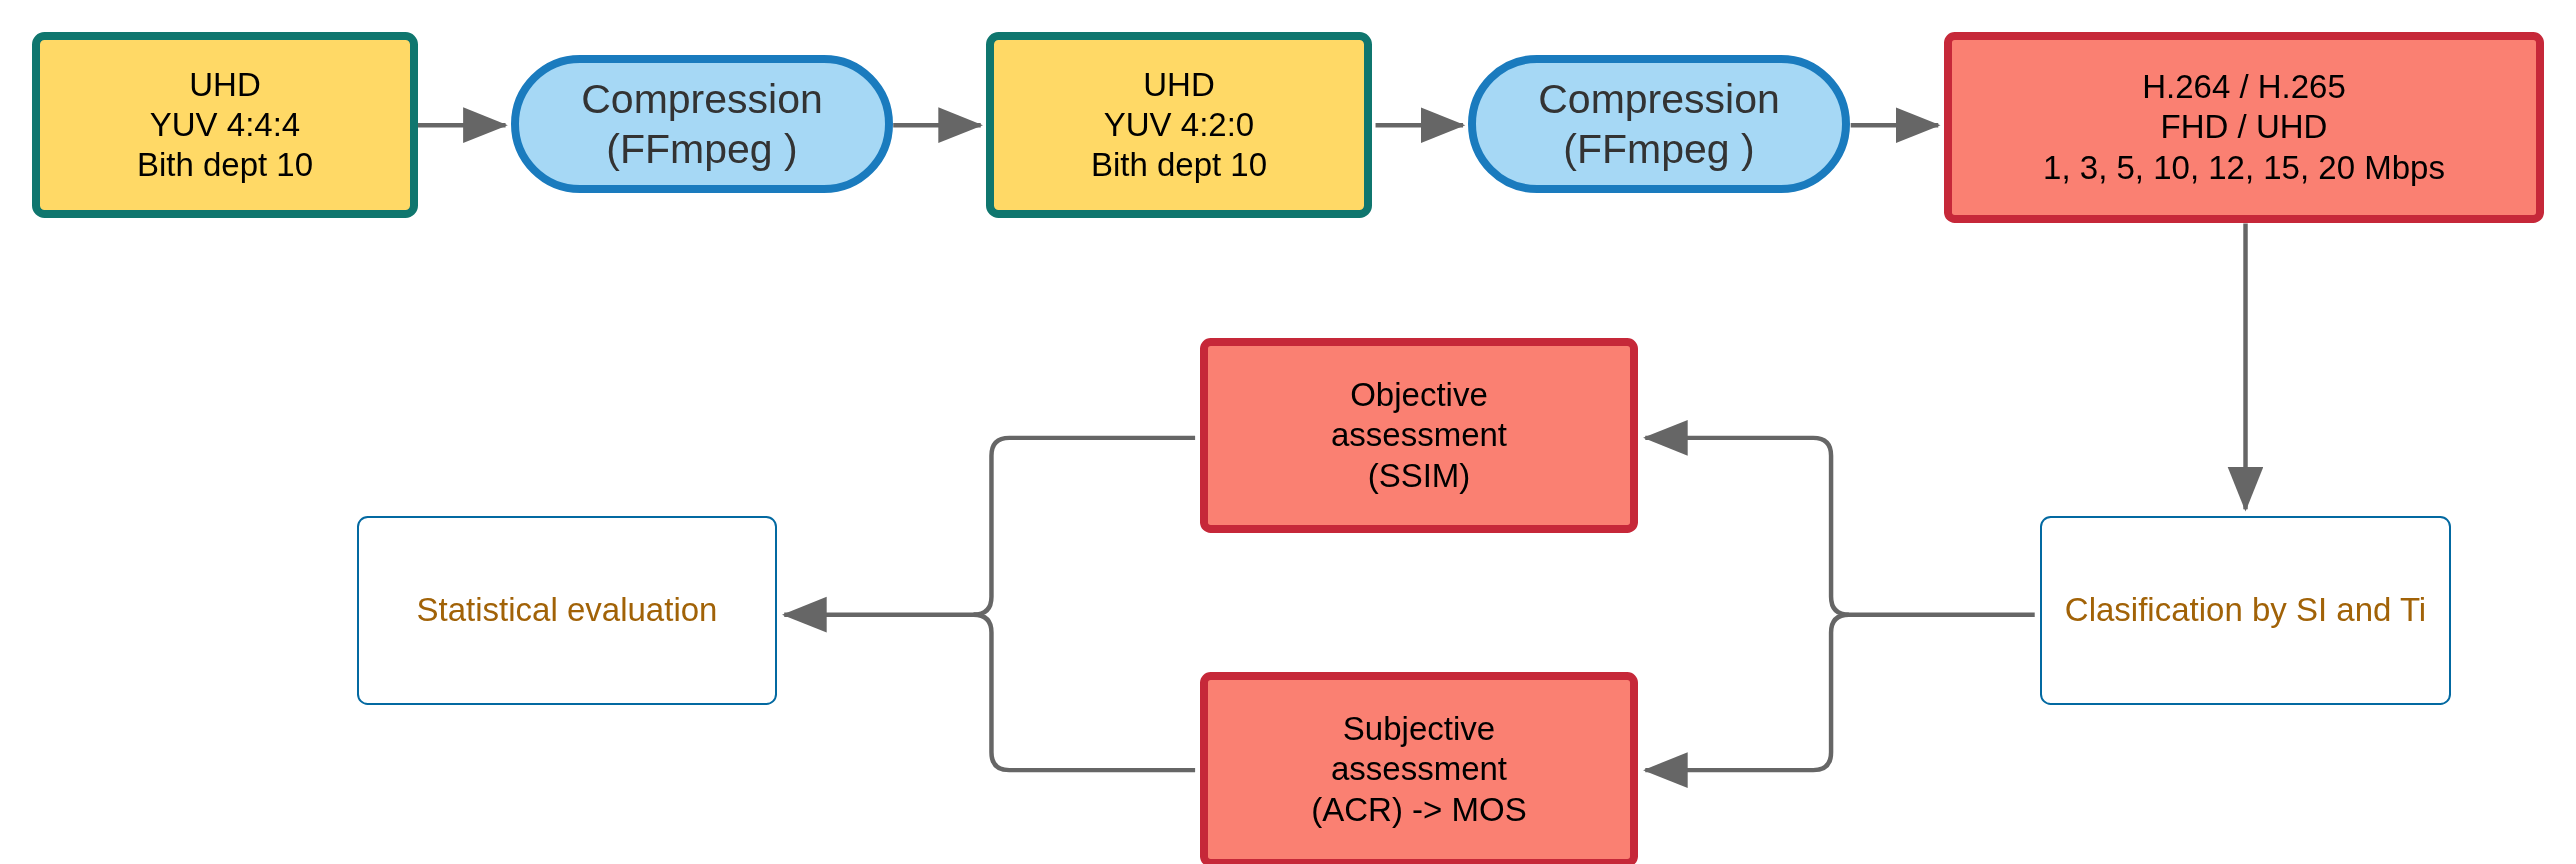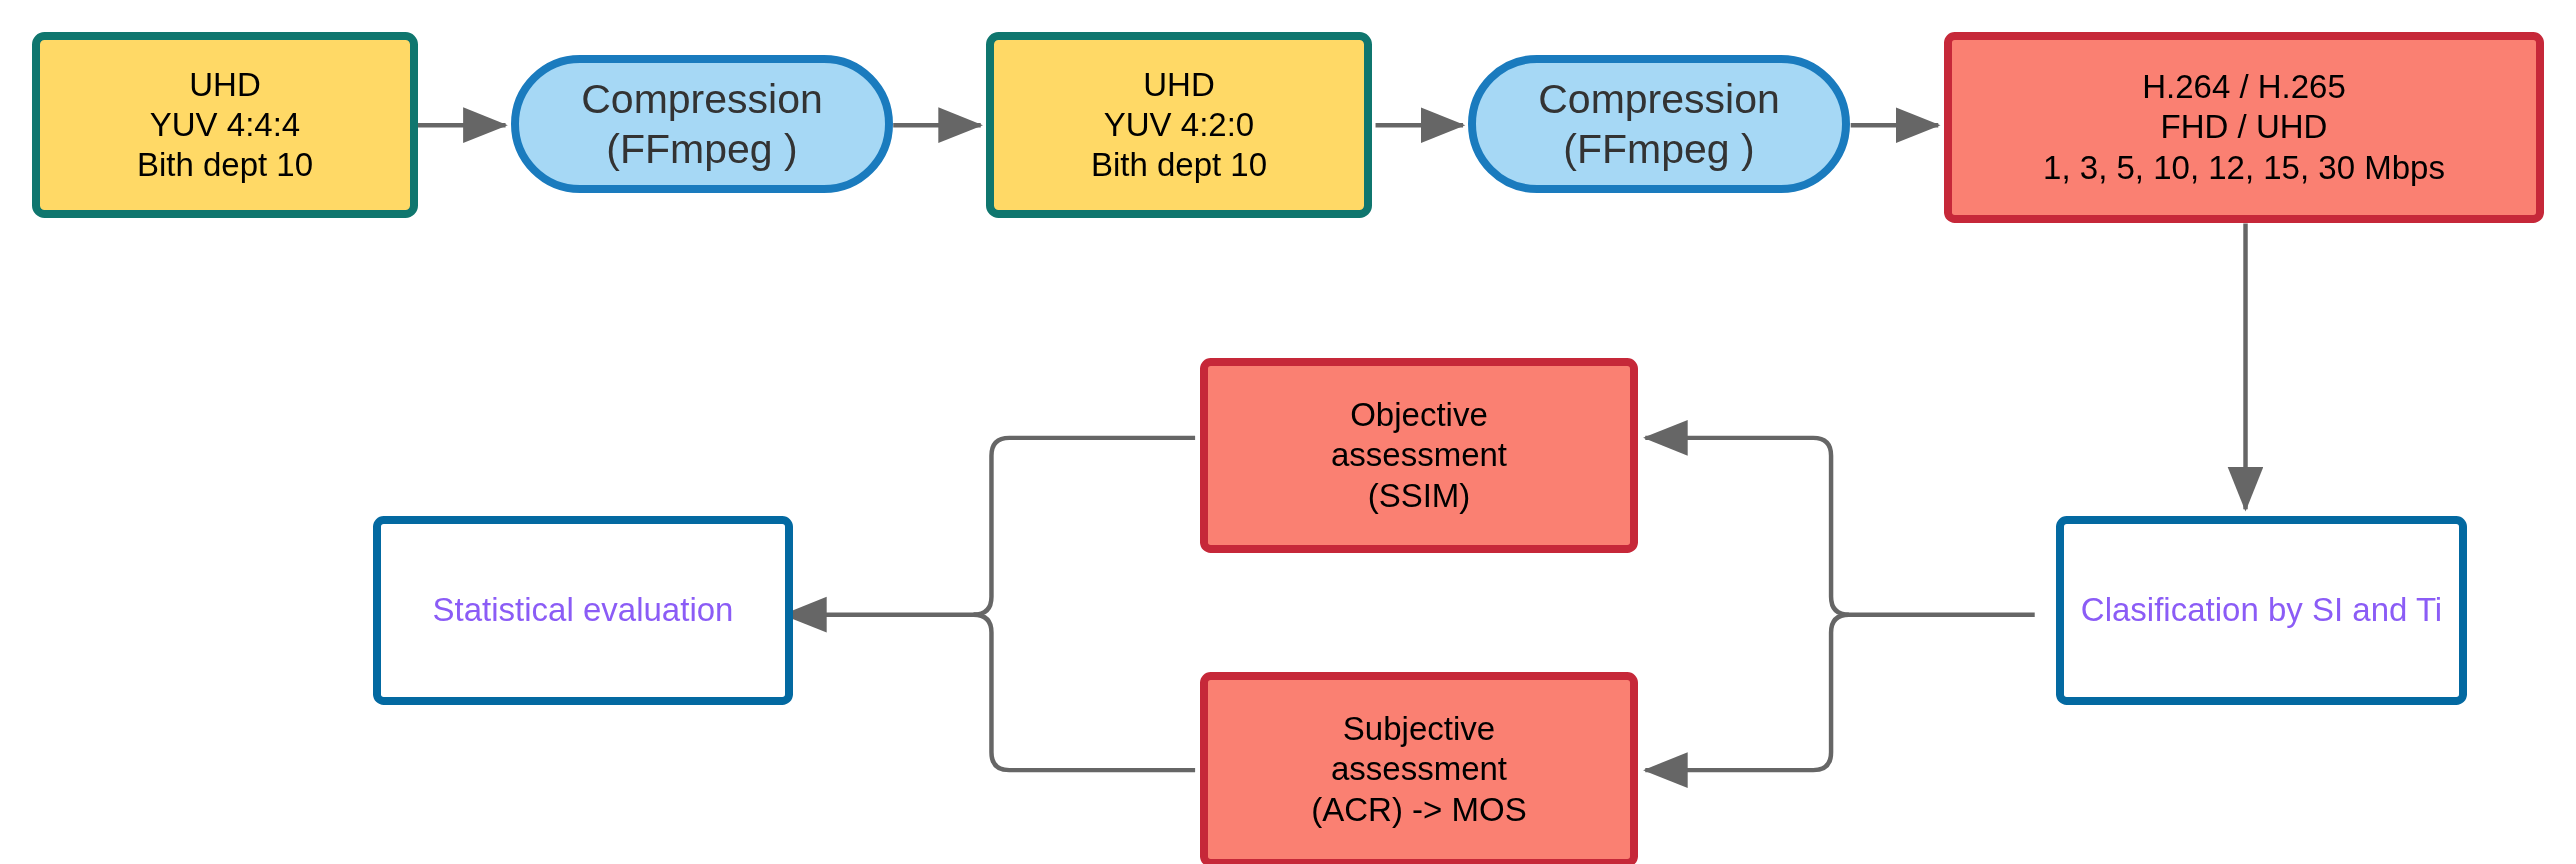--- a/index.html
+++ b/index.html
@@ -52,25 +52,24 @@
   }
   .node-red {
     background: #FA8072;
     border: 8px solid #C62839;
     border-radius: 10.7px;
     color: #000000;
     font-size: 33px;
   }
   .node-plain {
     background: #ffffff;
-    border: 8px solid #0369a1;
+    border: 2px solid #0369a1;
     border-radius: 10.7px;
-    color: #8b5cf6;
+    color: #a16207;
     font-size: 33px;
-    margin-left: 16px;
   }
   .label {
     display: block;
     white-space: pre-line;
     padding: 0 9px;
   }
 </style>
 </head>
 <body>
 
@@ -137,28 +136,28 @@
   </div>
 
   <div class="node node-blue" style="left:1468px; top:55px; width:382px; height:138px;">
     <span class="label">Compression
 (FFmpeg )</span>
   </div>
 
   <div class="node node-red" style="left:1944px; top:32px; width:600px; height:191px;">
     <span class="label">H.264 / H.265
 FHD / UHD
-1, 3, 5, 10, 12, 15, 30 Mbps</span>
+1, 3, 5, 10, 12, 15, 20 Mbps</span>
   </div>
 
   <div class="node node-plain" style="left:2040px; top:516px; width:411px; height:189px;">
     <span class="label">Clasification by SI and Ti</span>
   </div>
 
-  <div class="node node-red" style="left:1200px; top:338px; width:438px; height:195px;margin-top:20px;">
+  <div class="node node-red" style="left:1200px; top:338px; width:438px; height:195px;">
     <span class="label">Objective
 assessment
 (SSIM)</span>
   </div>
 
   <div class="node node-red" style="left:1200px; top:672px; width:438px; height:195px;">
     <span class="label">Subjective
 assessment
 (ACR) -&gt; MOS</span>
   </div>

